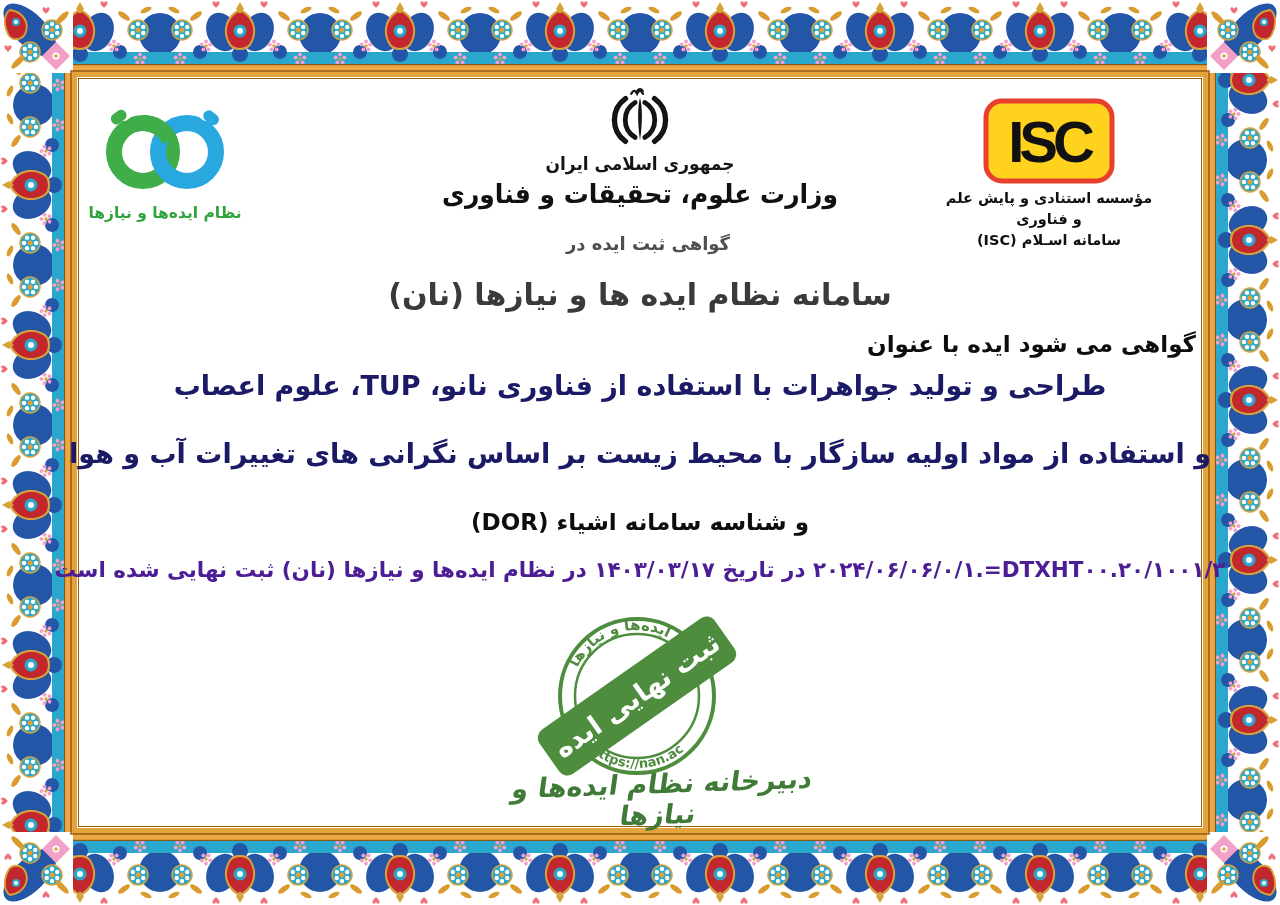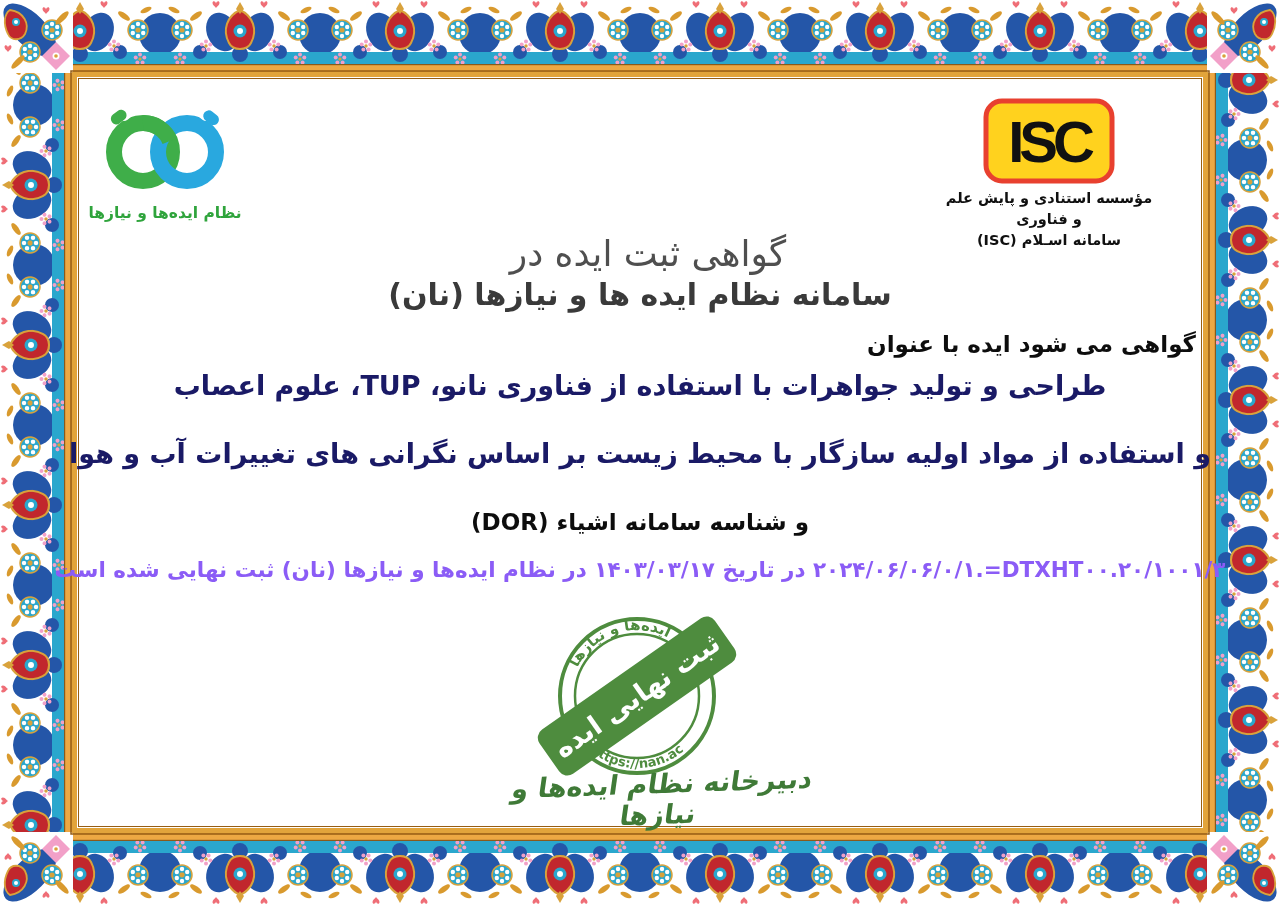--- a/index.html
+++ b/index.html
@@ -19,28 +19,28 @@
 
   
   .ministry{left:0;right:0;top:86px;text-align:center;}
   .ministry-country{font-size:17px;font-weight:bold;color:#151515;direction:rtl;margin-top:2px;transform:scaleY(1.05);}
   .ministry-name{font-size:25px;font-weight:bold;color:#111111;direction:rtl;margin-top:6px;transform:scaleY(1.05);}
 
   
   .isc{right:126px;top:98px;width:210px;text-align:center;}
   .isc-line{font-size:14.5px;font-weight:bold;color:#101010;direction:rtl;line-height:1.45;}
 
-  .heading1{top:233px;font-size:36px;font-weight:normal;color:#4f4f4f;margin-left:16px;}
+  .heading1{top:233px;font-size:18px;font-weight:bold;color:#4f4f4f;margin-left:16px;}
   .heading2{top:277px;font-size:30px;font-weight:bold;color:#3a3a3a;}
   .intro{top:331px;right:84px;font-size:23px;font-weight:bold;color:#0d0d0d;direction:rtl;text-align:right;}
   .idea-title{font-size:27px;font-weight:bold;color:#1a1a66;}
   .title1{top:370px;}
   .title2{top:438px;}
   .dor-label{top:509px;font-size:23px;font-weight:bold;color:#0d0d0d;}
-  .reg-line{top:557px;font-size:21.5px;font-weight:bold;color:#8b5cf6;}
+  .reg-line{top:557px;font-size:21.5px;font-weight:bold;color:#4c1d95;}
   .dor-code{direction:ltr;unicode-bidi:bidi-override;}
 
   .stamp-svg{left:533px;top:606px;}
   .signature{left:470px;top:768px;width:380px;text-align:center;direction:rtl;
     font-size:27px;font-weight:bold;color:#3f7a37;transform:skewX(-10deg) rotate(-2deg);}
 </style>
 </head>
 <body>
 
 <svg class="border-svg" width="1280" height="905" viewBox="0 0 1280 905" aria-hidden="true">
@@ -144,20 +144,35 @@
       <circle cx="101" cy="48" r="29" fill="none" stroke="#29a8df" stroke-width="16"></circle>
       <path d="M57,19 A29,29 0 0 1 84,37" fill="none" stroke="#3fae49" stroke-width="16"></path>
       <rect x="30" y="2" width="20" height="13" rx="6.5" transform="rotate(-38 40 8)" fill="#ffffff"></rect>
       <rect x="108" y="2" width="20" height="13" rx="6.5" transform="rotate(38 118 8)" fill="#ffffff"></rect>
       <rect x="24" y="8" width="17" height="11" rx="5.5" transform="rotate(-38 32 13)" fill="#3fae49"></rect>
       <rect x="117" y="8" width="17" height="11" rx="5.5" transform="rotate(38 125 13)" fill="#29a8df"></rect>
     </svg>
     <div class="nan-logo-label">نظام ایده‌ها و نیازها</div>
   </div>
 
+  <div class="abs ministry">
+    <svg width="72" height="66" viewBox="0 0 72 68" style="display:block;margin:0 auto;">
+      <g stroke="#141414" fill="none" stroke-linecap="round">
+        <path d="M27,8 q3,-6 6,0 q3,-6 6,0" stroke-width="2.4"></path>
+        <path d="M33,5 q3,-4 6,0" stroke-width="2"></path>
+        <path d="M31,17 A21,21 0 0 0 31,53" stroke-width="5"></path>
+        <path d="M41,17 A21,21 0 0 1 41,53" stroke-width="5"></path>
+        <path d="M21,13 A27,27 0 0 0 21,57" stroke-width="5.5"></path>
+        <path d="M51,13 A27,27 0 0 1 51,57" stroke-width="5.5"></path>
+      </g>
+      <path d="M36,12 C38.4,21 38.8,37 36,56 C33.2,37 33.6,21 36,12 Z" fill="#141414"></path>
+    </svg>
+    <div class="ministry-country">جمهوری اسلامی ایران</div>
+    <div class="ministry-name">وزارت علوم، تحقیقات و فناوری</div>
+  </div>
 
   <div class="abs isc">
     <svg width="132" height="86" viewBox="0 0 132 86" style="display:block;margin:0 auto;">
       <rect x="3" y="3" width="126" height="80" rx="16" fill="#ffd21e" stroke="#e8402f" stroke-width="5"></rect>
       <text x="66" y="64" text-anchor="middle" font-size="58" font-weight="bold" letter-spacing="-5" fill="#111111" font-family="Liberation Sans, DejaVu Sans, sans-serif">ISC</text>
     </svg>
     <div style="margin-top:4px;">
       <div class="isc-line">مؤسسه استنادی و پایش علم و فناوری</div>
       <div class="isc-line">سامانه اسـلام (ISC)</div>
     </div>

